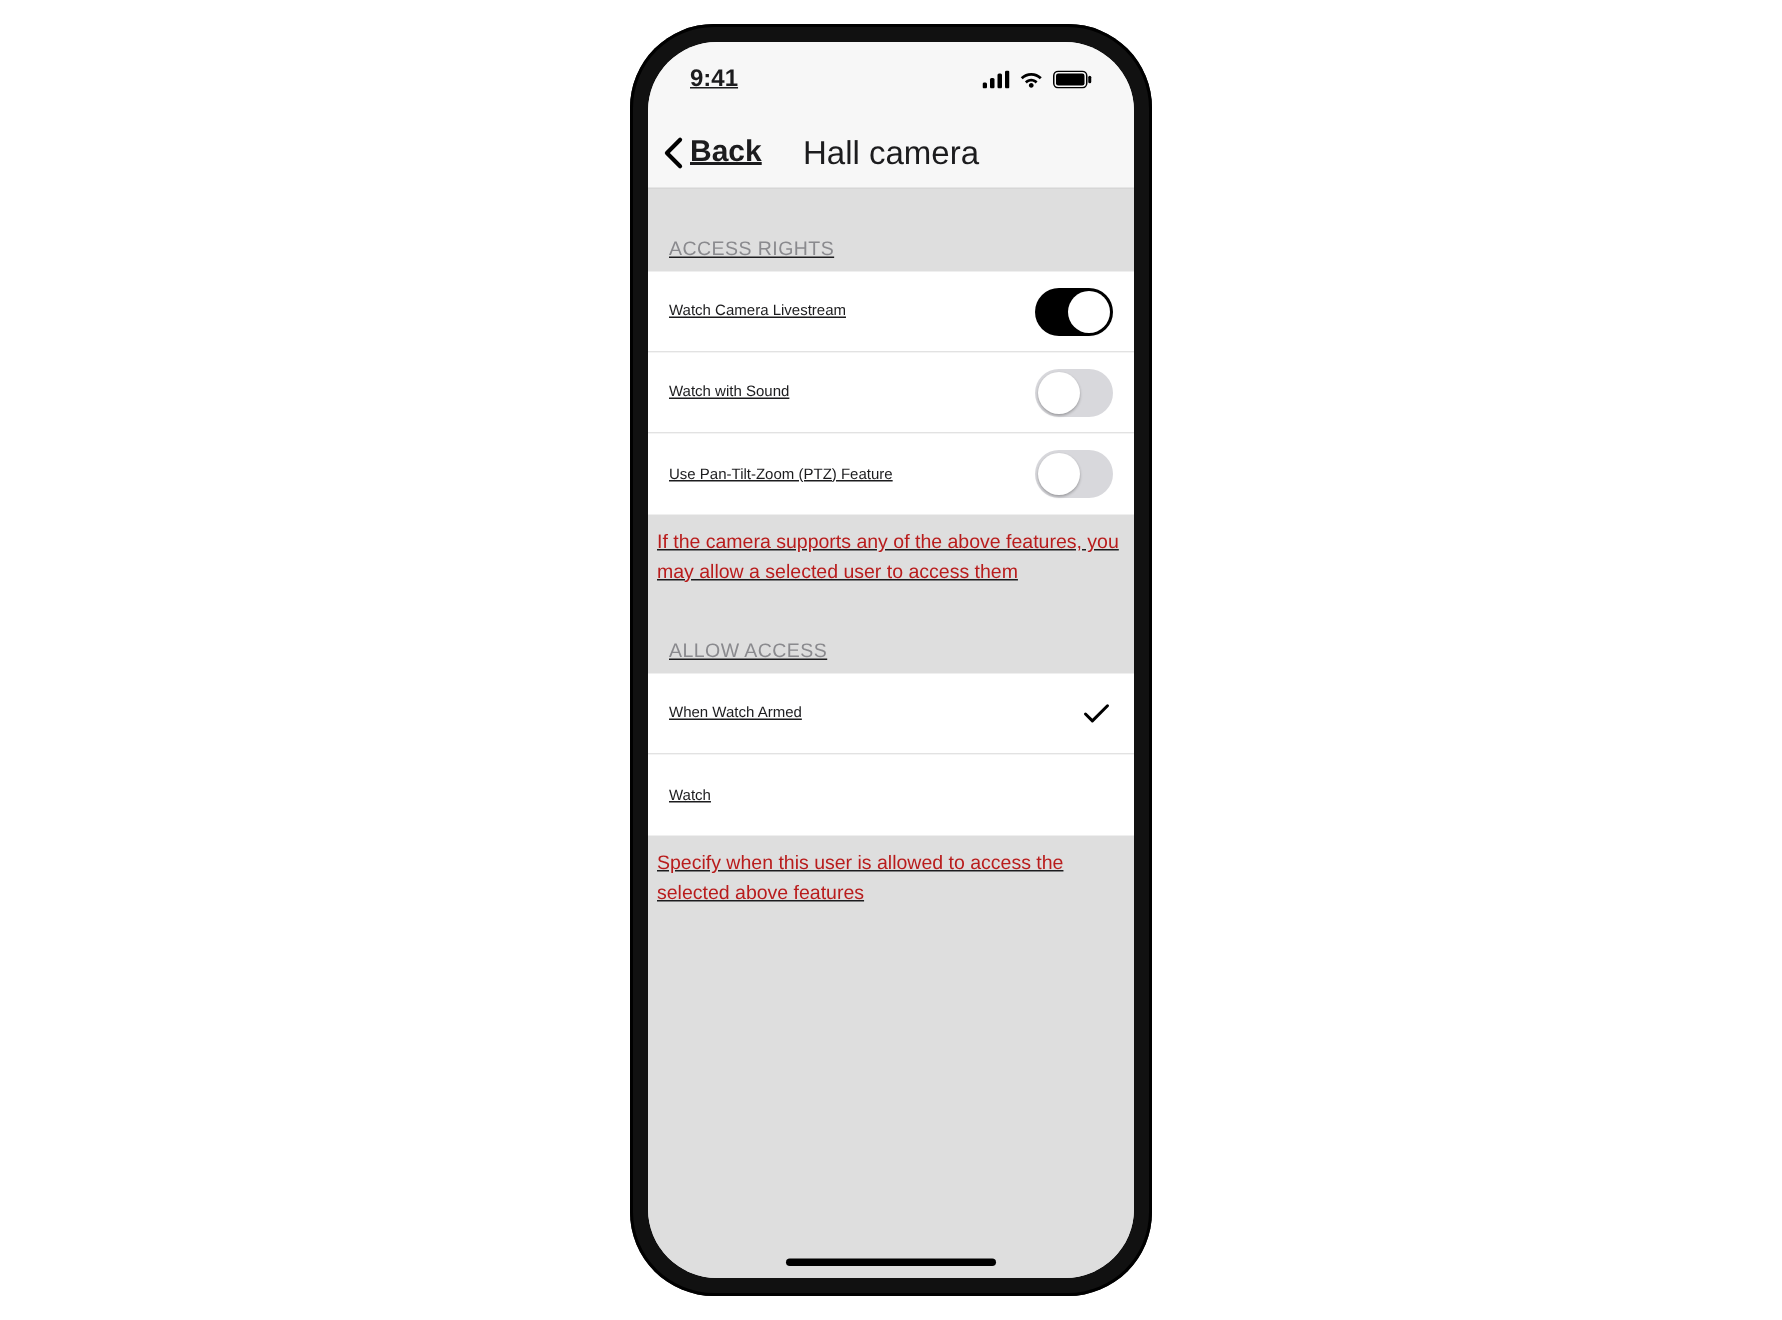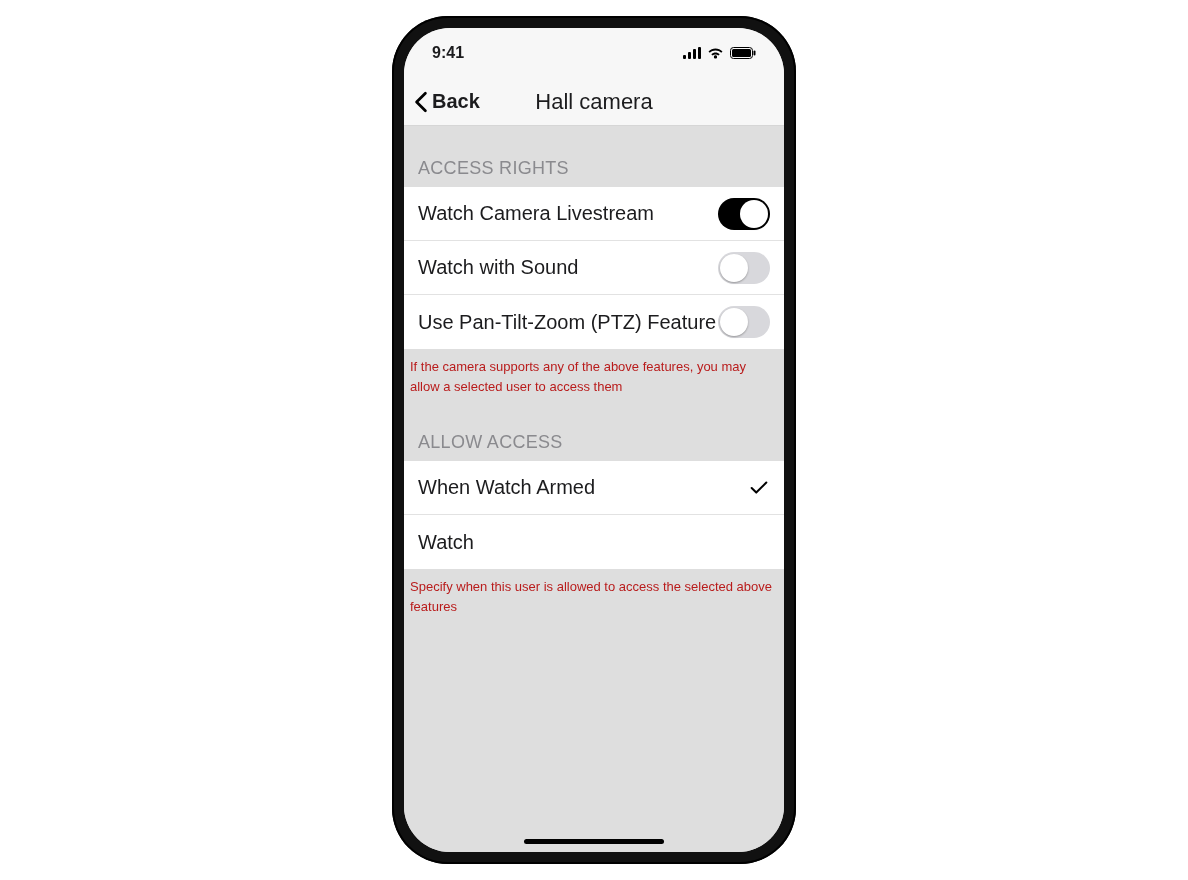--- a/index.html
+++ b/index.html
@@ -7,27 +7,28 @@
     width: 1188px;
     height: 880px;
     background: #ffffff;
     display: flex;
     align-items: center;
     justify-content: center;
     font-family: -apple-system, "Helvetica Neue", Arial, sans-serif;
     color: #1c1c1e;
   }
   .phone-frame {
-    width: 404px;
+    width: 348px;
     height: 848px;
     background: #111;
     border-radius: 56px;
     padding: 12px;
     box-shadow: 0 0 0 2px #000 inset;
     position: relative;
+    text-decoration: underline;
   }
   .phone-frame::before,
   .phone-frame::after {
     content: "";
     position: absolute;
     background: #000;
     width: 4px;
     border-radius: 2px;
   }
   .screen {
@@ -75,40 +76,40 @@
     font-size: 22px;
     font-weight: 500;
   }
   .content {
     flex: 1;
     overflow-y: auto;
     background: #dedede;
   }
   .section-header {
     padding: 32px 14px 8px;
-    font-size: 18px;
+    font-size: 13px;
     color: #8a8a8e;
     text-transform: uppercase;
     letter-spacing: 0.3px;
   }
   .section-footer {
     padding: 8px 6px 4px;
     font-size: 13px;
     color: #b91c1c;
     line-height: 1.5;
   }
   .row {
     background: #ffffff;
     min-height: 54px;
     display: flex;
     align-items: center;
     justify-content: space-between;
     padding: 0 14px;
     border-bottom: 1px solid #e2e2e2;
-    font-size: 20px;
+    font-size: 10px;
     cursor: pointer;
   }
   .row:last-child { border-bottom: none; }
   .row-label { color: #1c1c1e; }
   
   .switch {
     width: 52px;
     height: 32px;
     border-radius: 16px;
     position: relative;

